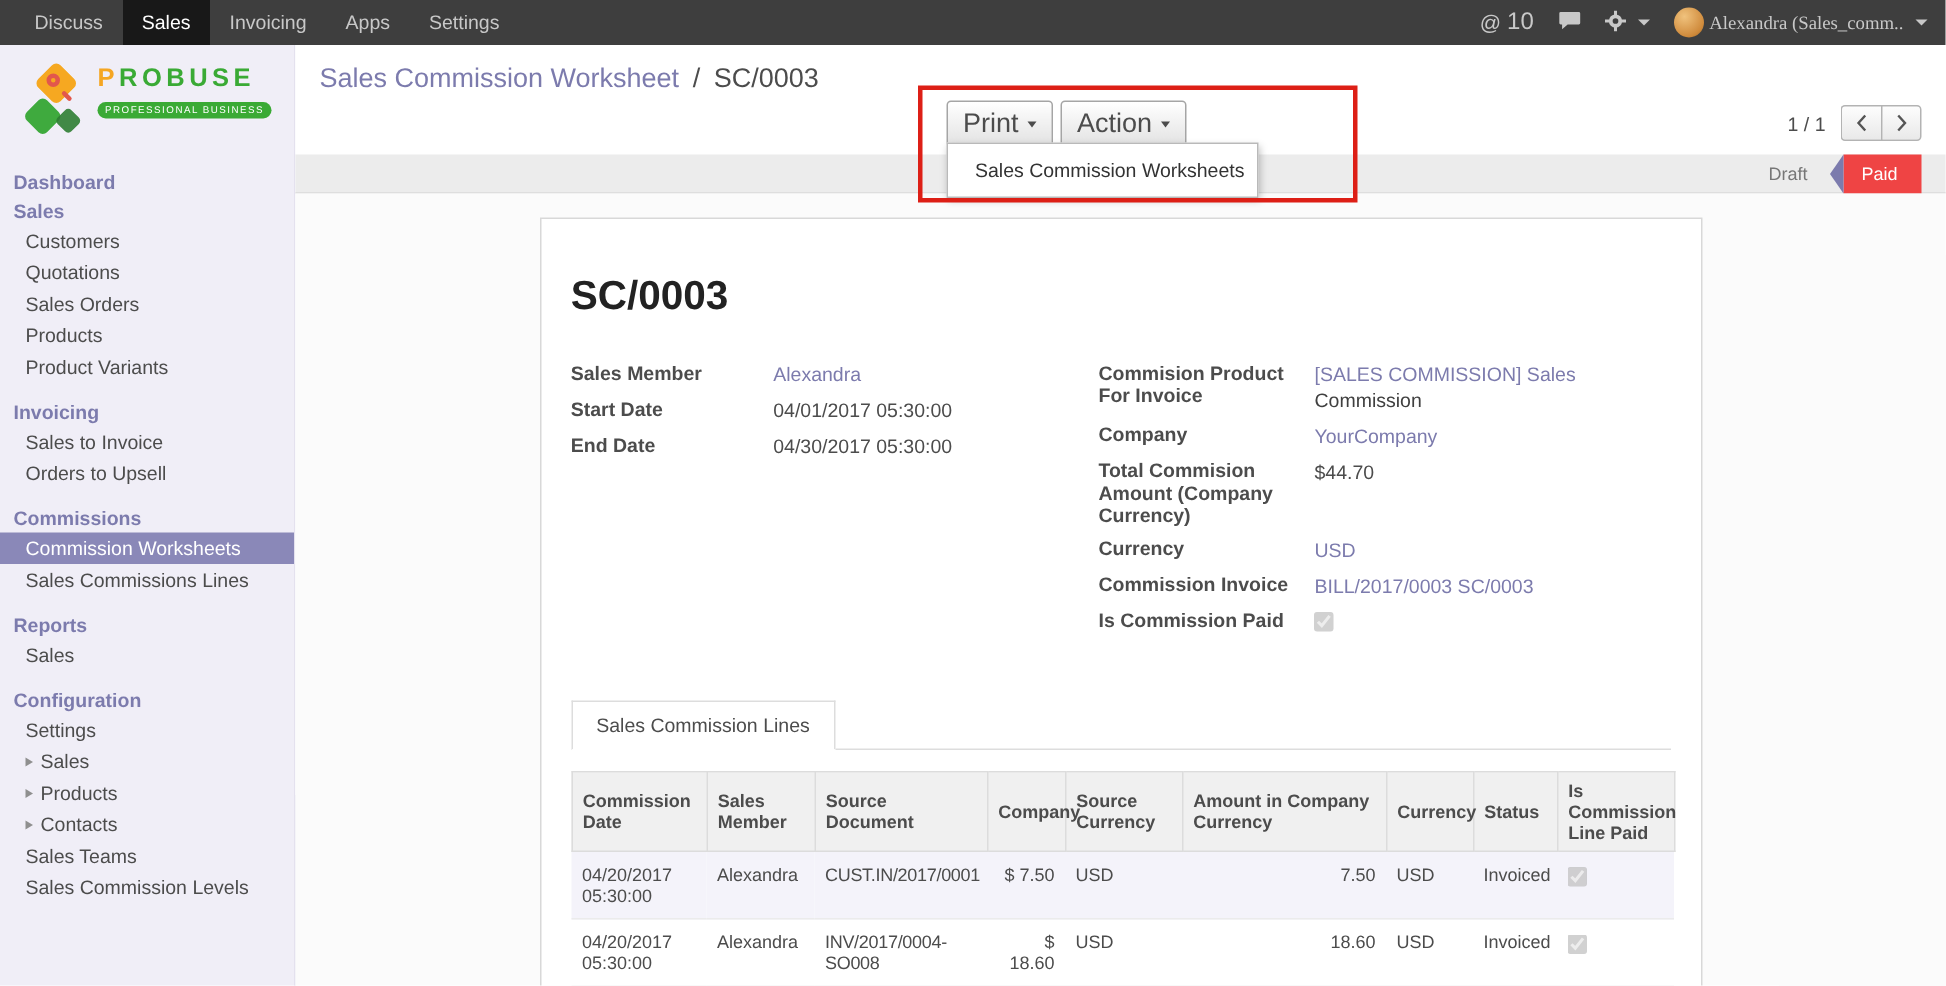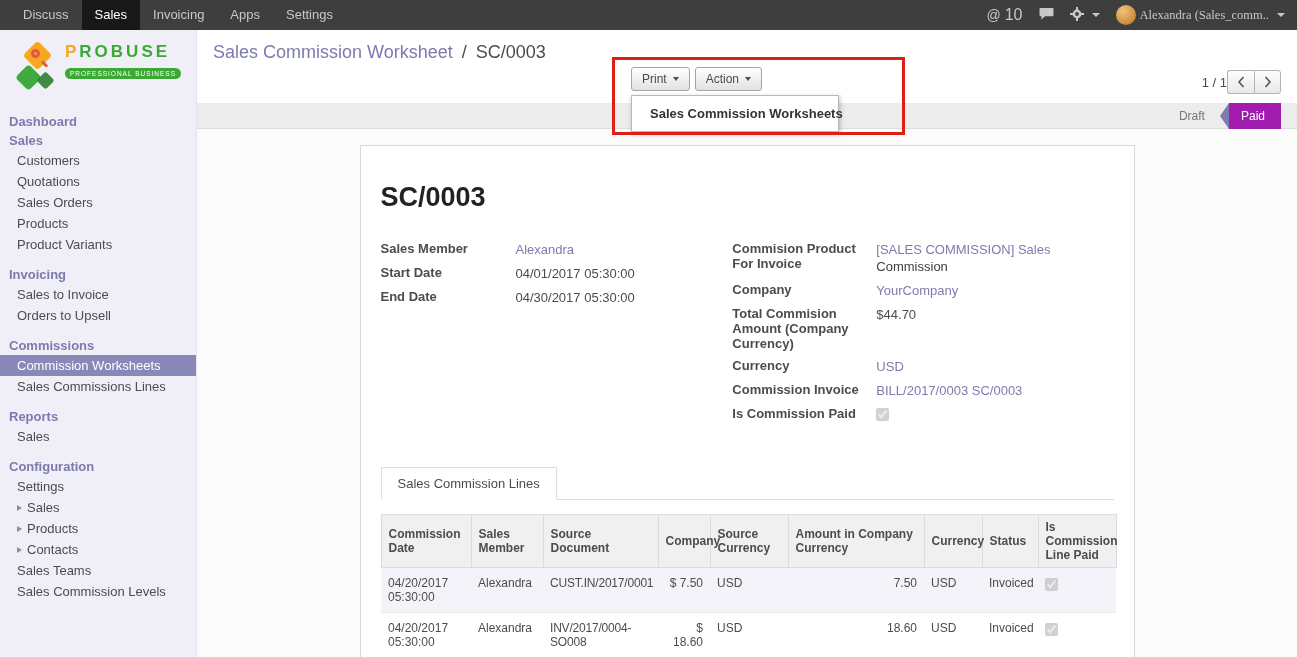--- a/index.html
+++ b/index.html
@@ -48,37 +48,37 @@
     border-left:5px solid #8f8f8f; display:inline-block; margin-right:5px; }
 
   
   .main { position:absolute; top:30px; left:197px; width:1100px; height:500px; background:#fff; }
 
   .control-panel { position:relative; height:73px; background:#fff; }
   .breadcrumb { padding:12px 0 0 16px; font-size:18px; color:#4c4c4c; }
   .bc-link { color:#7c7bad; cursor:pointer; }
   .bc-sep { color:#4c4c4c; padding:0 4px; }
   .cp-buttons { position:absolute; left:434px; top:37px; display:flex; gap:5px; }
-  .btn { font-size:12px; color:#4c4c4c; background:linear-gradient(#ffffff,#e2e2e2);
+  .btn { font-size:18px; color:#4c4c4c; background:linear-gradient(#ffffff,#e2e2e2);
     border:1px solid #a5a5a5; border-radius:3px; padding:4px 10px;
     display:inline-flex; align-items:center; gap:6px; cursor:pointer; }
   .btn-caret { width:0; height:0; border-left:3.5px solid transparent; border-right:3.5px solid transparent;
     border-top:4px solid #4c4c4c; }
-  .pager { position:absolute; right:16px; top:40px; display:flex; align-items:center; 
+  .pager { position:absolute; right:16px; top:40px; display:flex; align-items:center; gap:10px;
     font-size:13px; color:#4c4c4c; }
   .pager-buttons { display:flex; }
   .pager-btn { width:27px; height:24px; border:1px solid #b3b3b3; background:linear-gradient(#fdfdfd,#e9e9e9);
     display:flex; align-items:center; justify-content:center; cursor:pointer; color:#555; }
   .pager-btn.prev { border-radius:3px 0 0 3px; border-right:none; }
   .pager-btn.next { border-radius:0 3px 3px 0; }
 
   .status-strip { position:relative; height:26px; background:#ececec; border-bottom:1px solid #dedede; }
   .statusbar { position:absolute; right:16px; top:0; height:26px; display:flex; align-items:stretch; }
   .state { font-size:12px; line-height:26px; padding:0 12px; color:#777; cursor:pointer; }
-  .state.active { background:#a21caf; color:#fff; position:relative; margin-left:12px; padding:0 16px 0 12px; }
+  .state.active { background:#ef4444; color:#fff; position:relative; margin-left:12px; padding:0 16px 0 12px; }
   .state.active::before { content:''; position:absolute; left:-9px; top:0;
     border-top:13px solid transparent; border-bottom:13px solid transparent; border-right:9px solid #7c7bad; }
 
   .form-area { position:relative; height:528px; background:#fbfbfb; overflow:hidden; }
   .sheet { width:775px; margin:16px auto 0; background:#fff; border:1px solid #d8d8d8;
     padding:22px 20px 30px; height:720px; }
   .sheet-title { font-size:27px; font-weight:bold; color:#222; margin:14px 0 28px; }
   .field-groups { display:flex; }
   .fg-left { width:48%; }
   .fg-right { width:52%; }
@@ -100,21 +100,21 @@
   .lines-table th { background:#f0f0f0; border:1px solid #dcdcdc; font-weight:bold; text-align:left;
     padding:5px 7px; vertical-align:middle; line-height:14px; cursor:pointer; }
   .lines-table td { padding:8px 7px; vertical-align:top; line-height:14px; }
   .lines-table tr.line-row { border-bottom:1px solid #ebebeb; cursor:pointer; }
   tr.odd { background:#f4f3fa; }
   td.num { text-align:right; }
   .cell-source { letter-spacing:-0.2px; }
 
   .print-dropdown { position:absolute; left:434px; top:65px; width:208px; background:#fff;
     border:1px solid #b9b9b9; box-shadow:1px 2px 5px rgba(0,0,0,.25); padding:5px 0; z-index:150; }
-  .dropdown-item { font-size:13px; color:#333; padding:5px 18px; cursor:pointer; white-space:nowrap;font-weight:bold; }
+  .dropdown-item { font-size:13px; color:#333; padding:5px 18px; cursor:pointer; white-space:nowrap; }
   .annotation-box { position:absolute; left:415px; top:27px; width:293px; height:78px;
     border:3px solid #dd1f16; z-index:200; pointer-events:none; }
 </style>
 </head>
 <body>
 
 <div class="topbar">
   <div class="topbar-menus">
     <div class="topbar-menu">Discuss</div>
     <div class="topbar-menu active">Sales</div>

